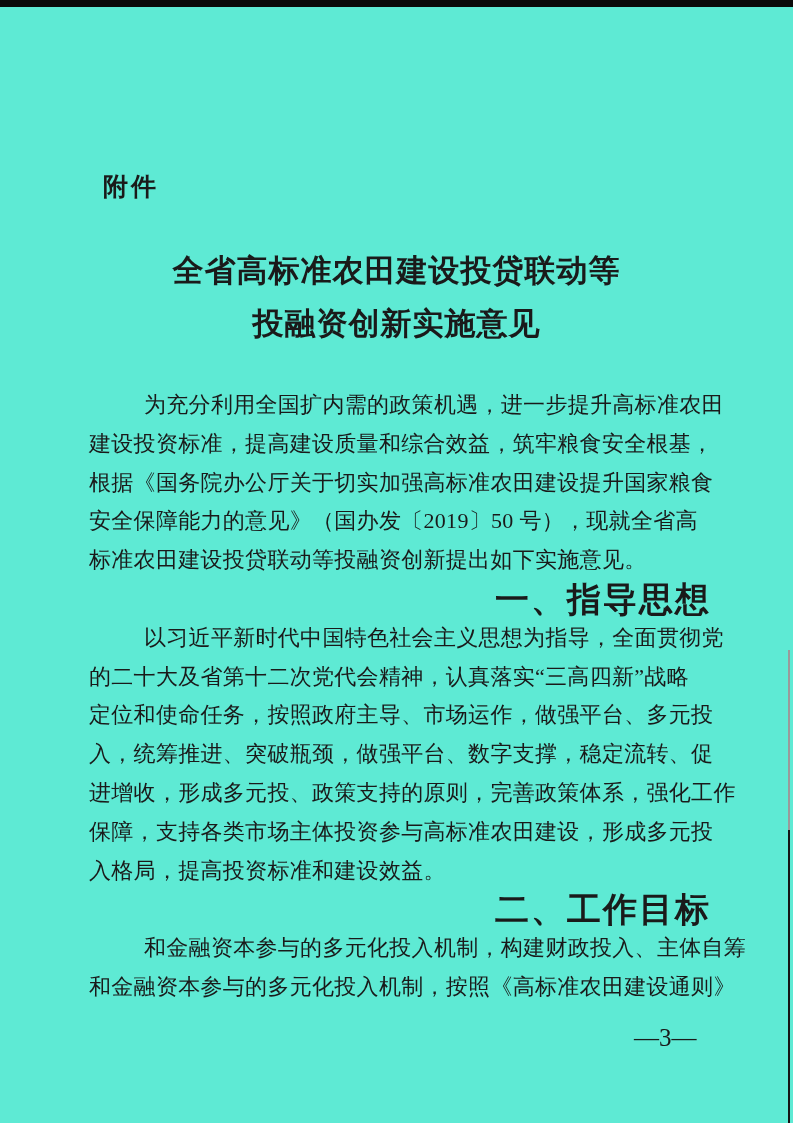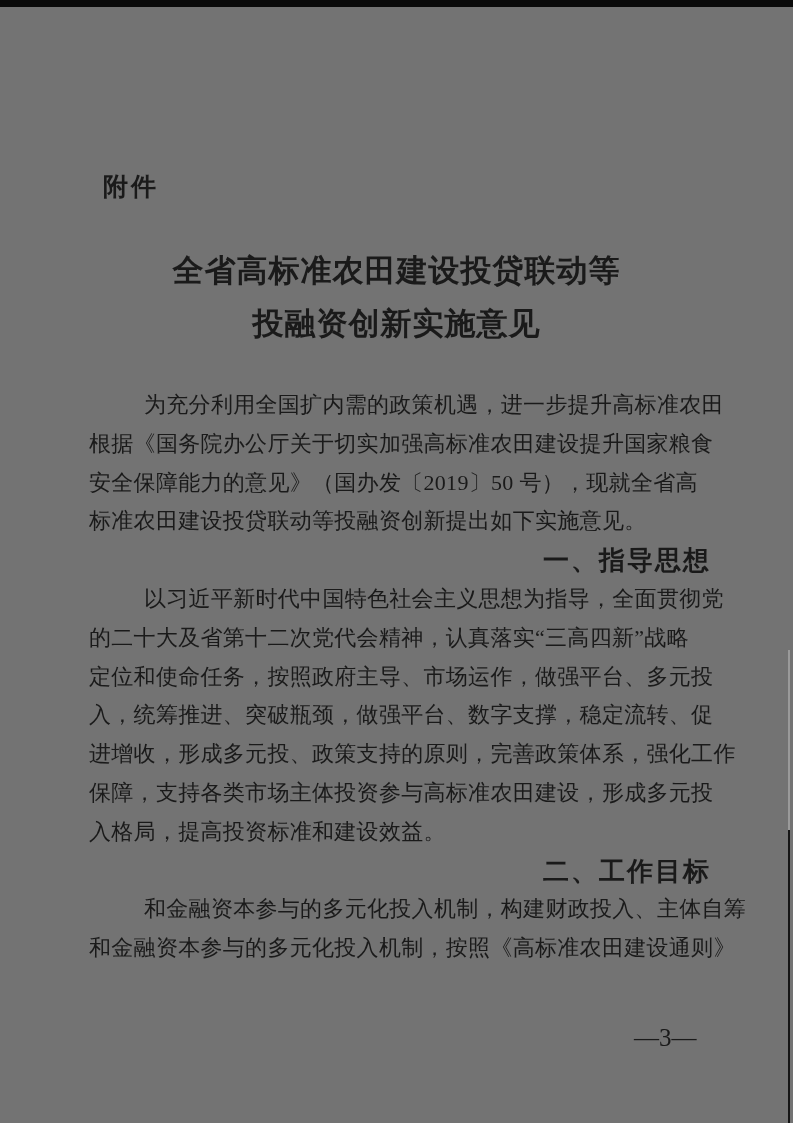--- a/index.html
+++ b/index.html
@@ -4,21 +4,21 @@
 <style>
   html, body {
     margin: 0;
     padding: 0;
     background: #e8e8e8;
   }
   .page {
     position: relative;
     width: 793px;
     height: 1123px;
-    background: #737373;
+    background: #5eead4;
     overflow: hidden;
     font-family: "Liberation Serif", "DejaVu Serif", serif;
     color: #1a1a1a;
   }
   
   .scan-band {
     position: absolute;
     top: 0; left: 0;
     width: 100%;
     height: 7px;
@@ -67,21 +67,21 @@
   .doc-line {
     height: 38.8px;
     line-height: 38.8px;
     white-space: nowrap;
     letter-spacing: 0.3px;
   }
   .doc-line.indent { padding-left: 55px; text-align: right; }
   .doc-line.heading {
     font-family: "Liberation Sans", "DejaVu Sans", sans-serif;
     font-weight: bold;
-    font-size: 26px;
+    font-size: 34px;
     letter-spacing: 2px;
   }
   .pageno {
     position: absolute;
     left: 634px;
     top: 1024px;
     font-size: 25px;
     letter-spacing: 0px;
   }
 </style>
@@ -94,20 +94,21 @@
 
   <div class="attachment">附件</div>
 
   <h1 class="title">
     <span class="title-line">全省高标准农田建设投贷联动等</span>
     <span class="title-line">投融资创新实施意见</span>
   </h1>
 
   <div class="body-text">
       <div class="doc-line indent">为充分利用全国扩内需的政策机遇，进一步提升高标准农田</div>
+      <div class="doc-line">建设投资标准，提高建设质量和综合效益，筑牢粮食安全根基，</div>
       <div class="doc-line">根据《国务院办公厅关于切实加强高标准农田建设提升国家粮食</div>
       <div class="doc-line">安全保障能力的意见》（国办发〔2019〕50 号），现就全省高</div>
       <div class="doc-line">标准农田建设投贷联动等投融资创新提出如下实施意见。</div>
       <div class="doc-line indent heading">一、指导思想</div>
       <div class="doc-line indent">以习近平新时代中国特色社会主义思想为指导，全面贯彻党</div>
       <div class="doc-line">的二十大及省第十二次党代会精神，认真落实“三高四新”战略</div>
       <div class="doc-line">定位和使命任务，按照政府主导、市场运作，做强平台、多元投</div>
       <div class="doc-line">入，统筹推进、突破瓶颈，做强平台、数字支撑，稳定流转、促</div>
       <div class="doc-line">进增收，形成多元投、政策支持的原则，完善政策体系，强化工作</div>
       <div class="doc-line">保障，支持各类市场主体投资参与高标准农田建设，形成多元投</div>

